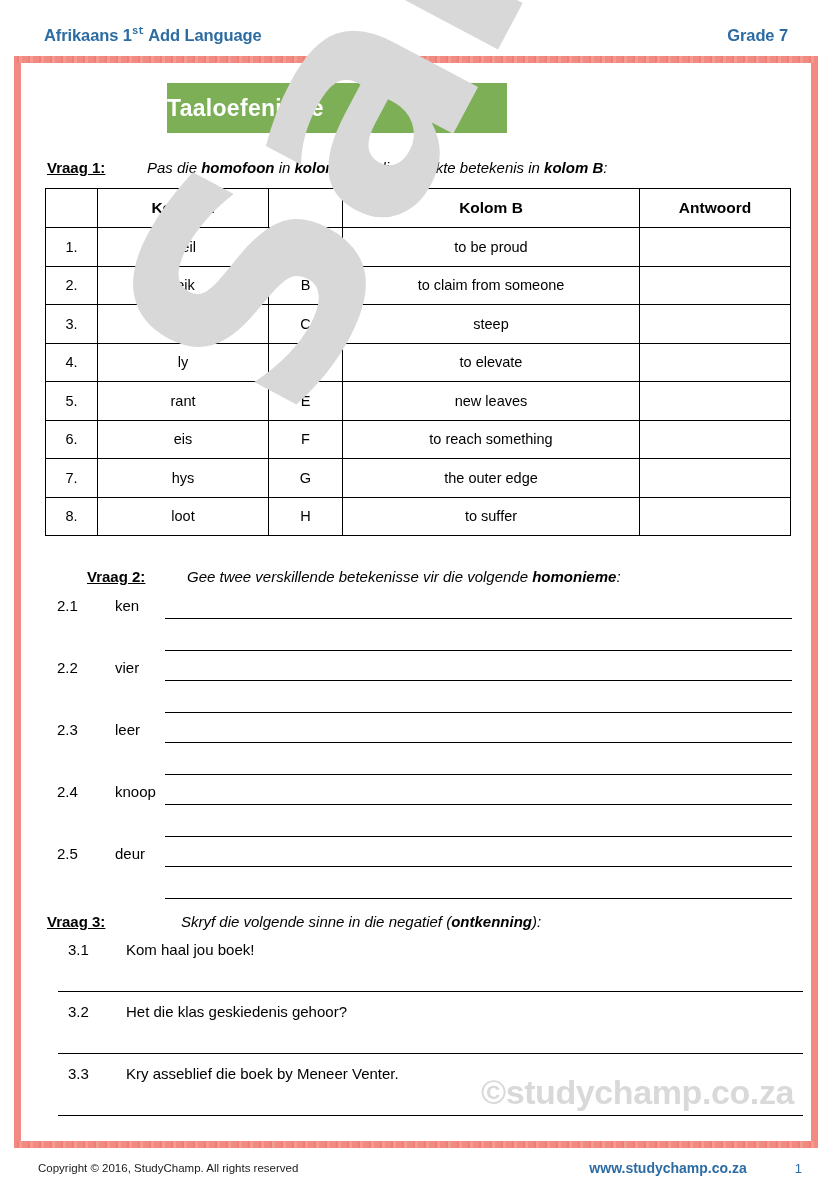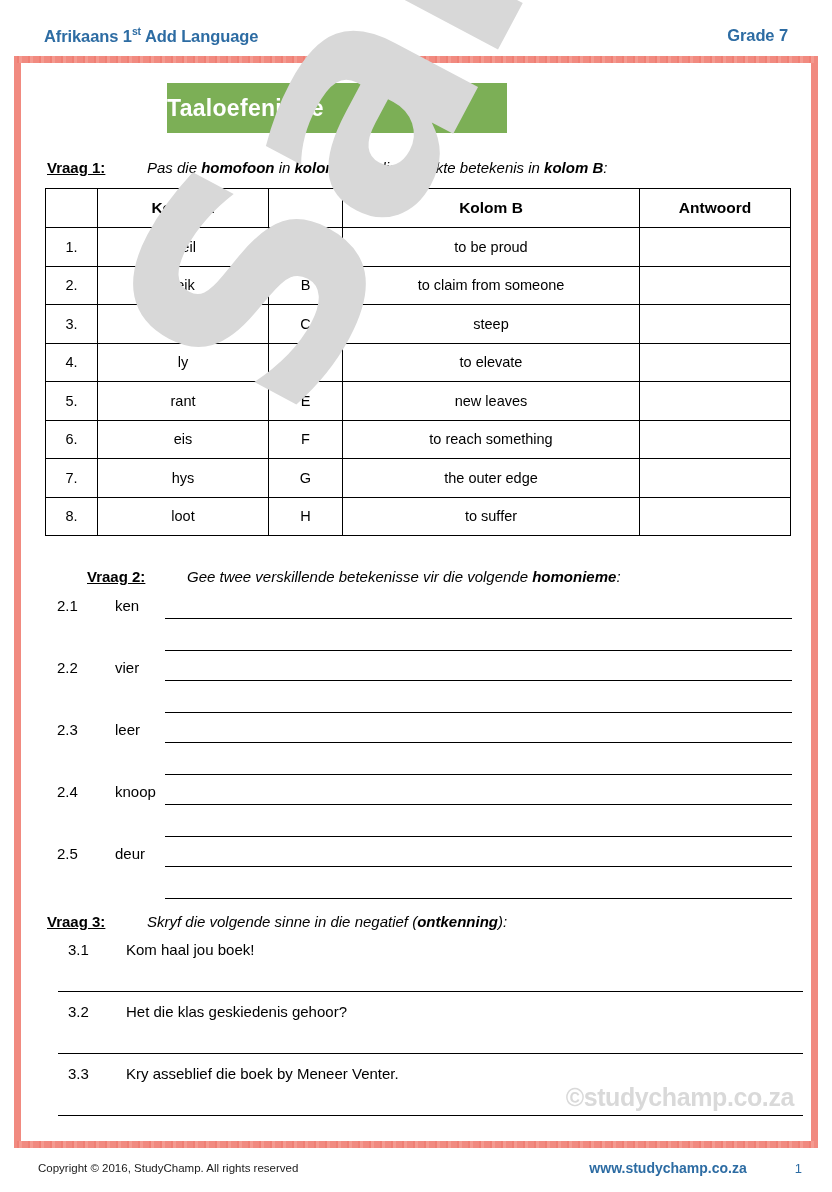--- a/index.html
+++ b/index.html
@@ -25,21 +25,21 @@
     justify-content: space-between;
   }
   .doc-header .subject,
   .doc-header .grade {
     color: #2D6CA3;
     font-weight: bold;
     font-size: 16.5px;
     letter-spacing: -0.1px;
     white-space: nowrap;
   }
-  .doc-header .subject sup { font-size: 10.5px; vertical-align: super; }
+  .doc-header .subject sup { font-size: 10.5px; vertical-align: super; font-family: Liberation Mono, monospace; }
 
   
   .page-frame {
     position: absolute;
     top: 56px; left: 14px;
     width: 804px; height: 1092px;
     border: 7px solid #F18A80;
     background: #ffffff;
   }
   .page-frame::before,
@@ -99,21 +99,21 @@
     font-style: normal;
     text-decoration: underline;
   }
   .q-prompt .q-text {
     font-style: italic;
   }
   .q-prompt .q-text b { font-weight: bold; }
 
   #prompt1 { top: 103px; }
   #prompt2 { top: 512px; margin-left: 40px; }
-  #prompt3 { top: 857px; }
+  #prompt3 { top: 857px; gap: 34px; }
 
   
   .match-table {
     position: absolute;
     top: 132px; left: 31px;
     width: 745px;
     border-collapse: collapse;
     table-layout: fixed;
     font-size: 14.5px;
   }
@@ -201,21 +201,21 @@
   #v3-2 { top: 947px; }
   #v3-3 { top: 1009px; }
 
   
   .wm-bottom {
     position: absolute;
     right: 24px;
     bottom: 36px;
     color: #D9D9D9;
     font-weight: bold;
-    font-size: 25px;
+    font-size: 34px;
     letter-spacing: -0.4px;
     white-space: nowrap;
   }
 
   
   .wm-sample {
     position: absolute;
     top: 0; left: 0;
     width: 832px; height: 1192px;
     pointer-events: none;

